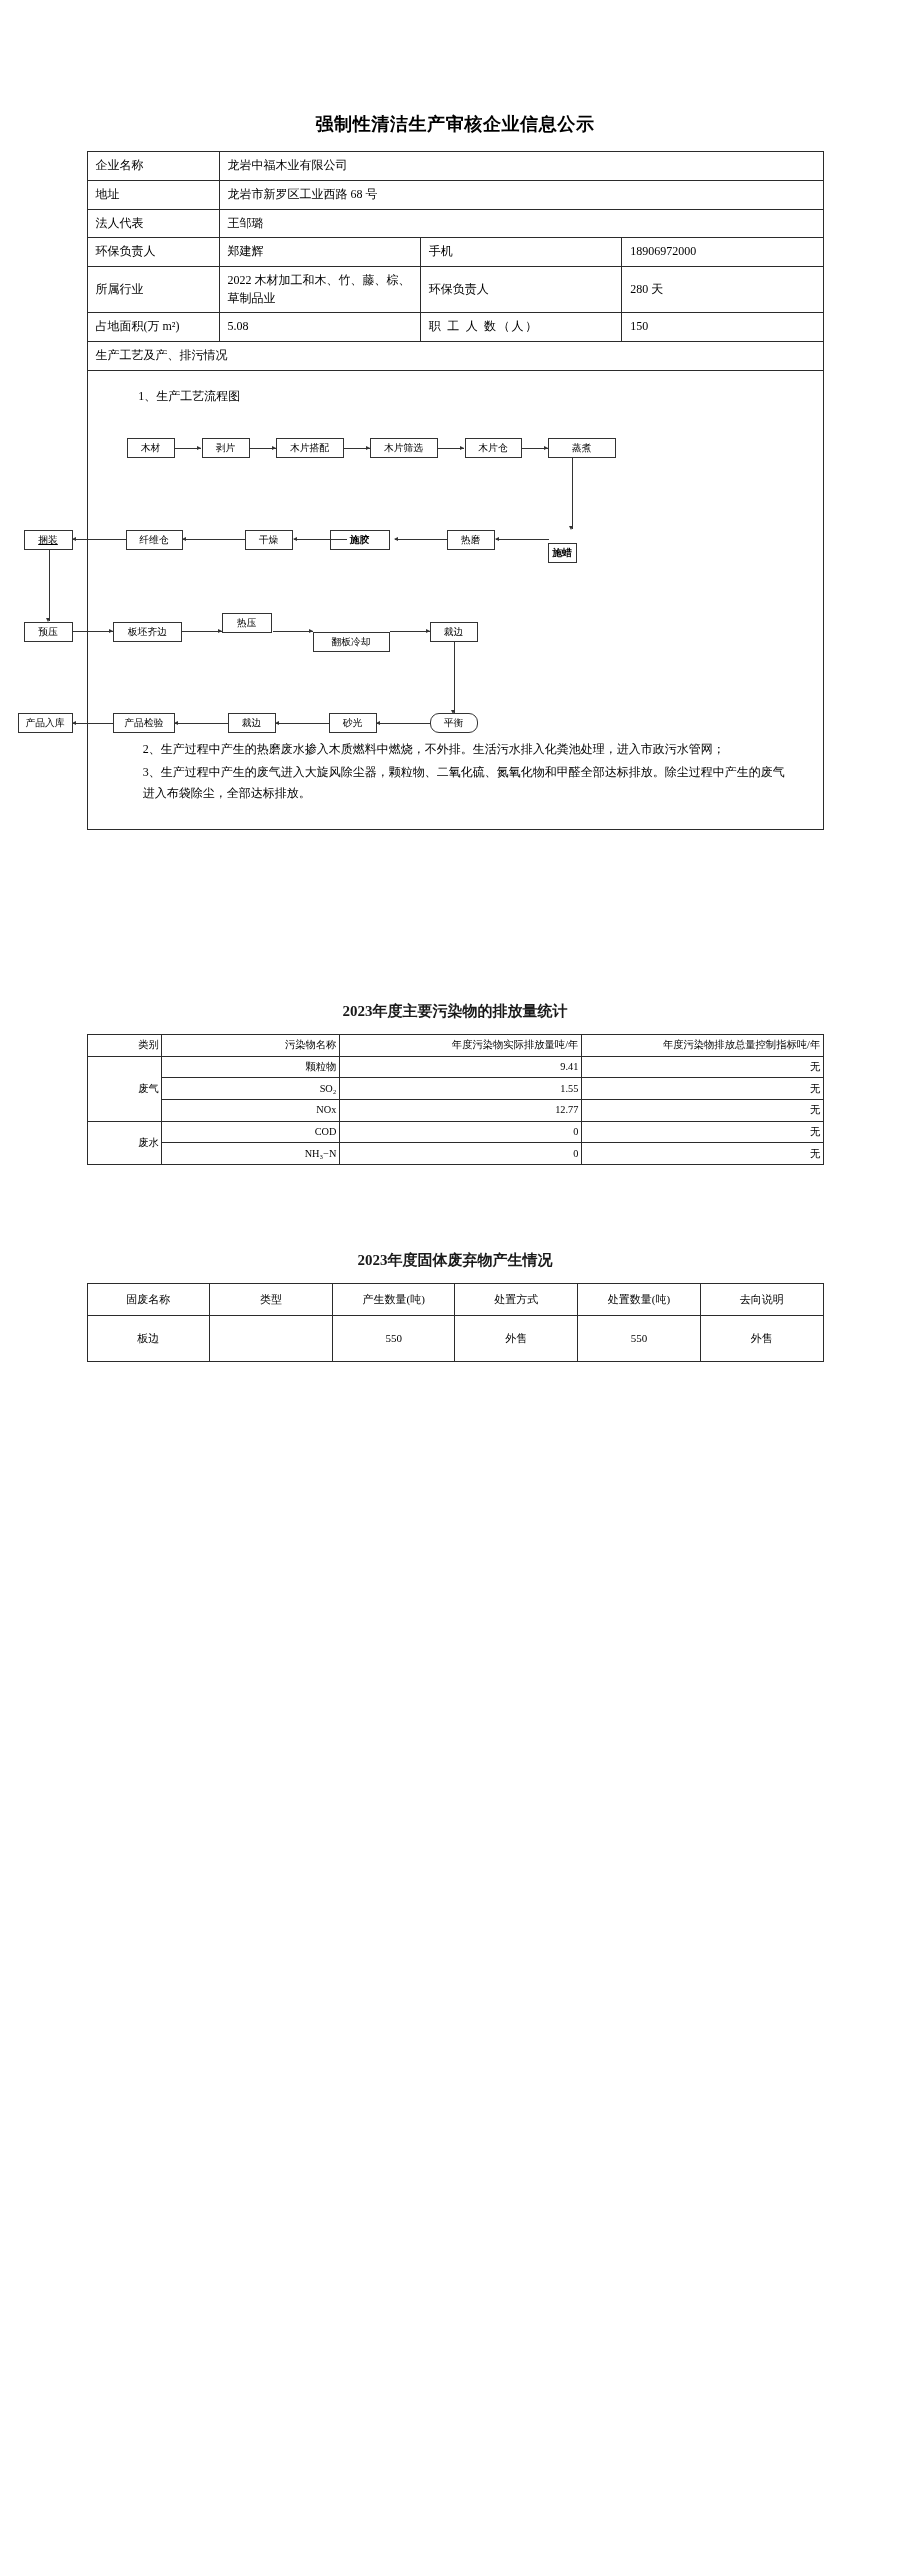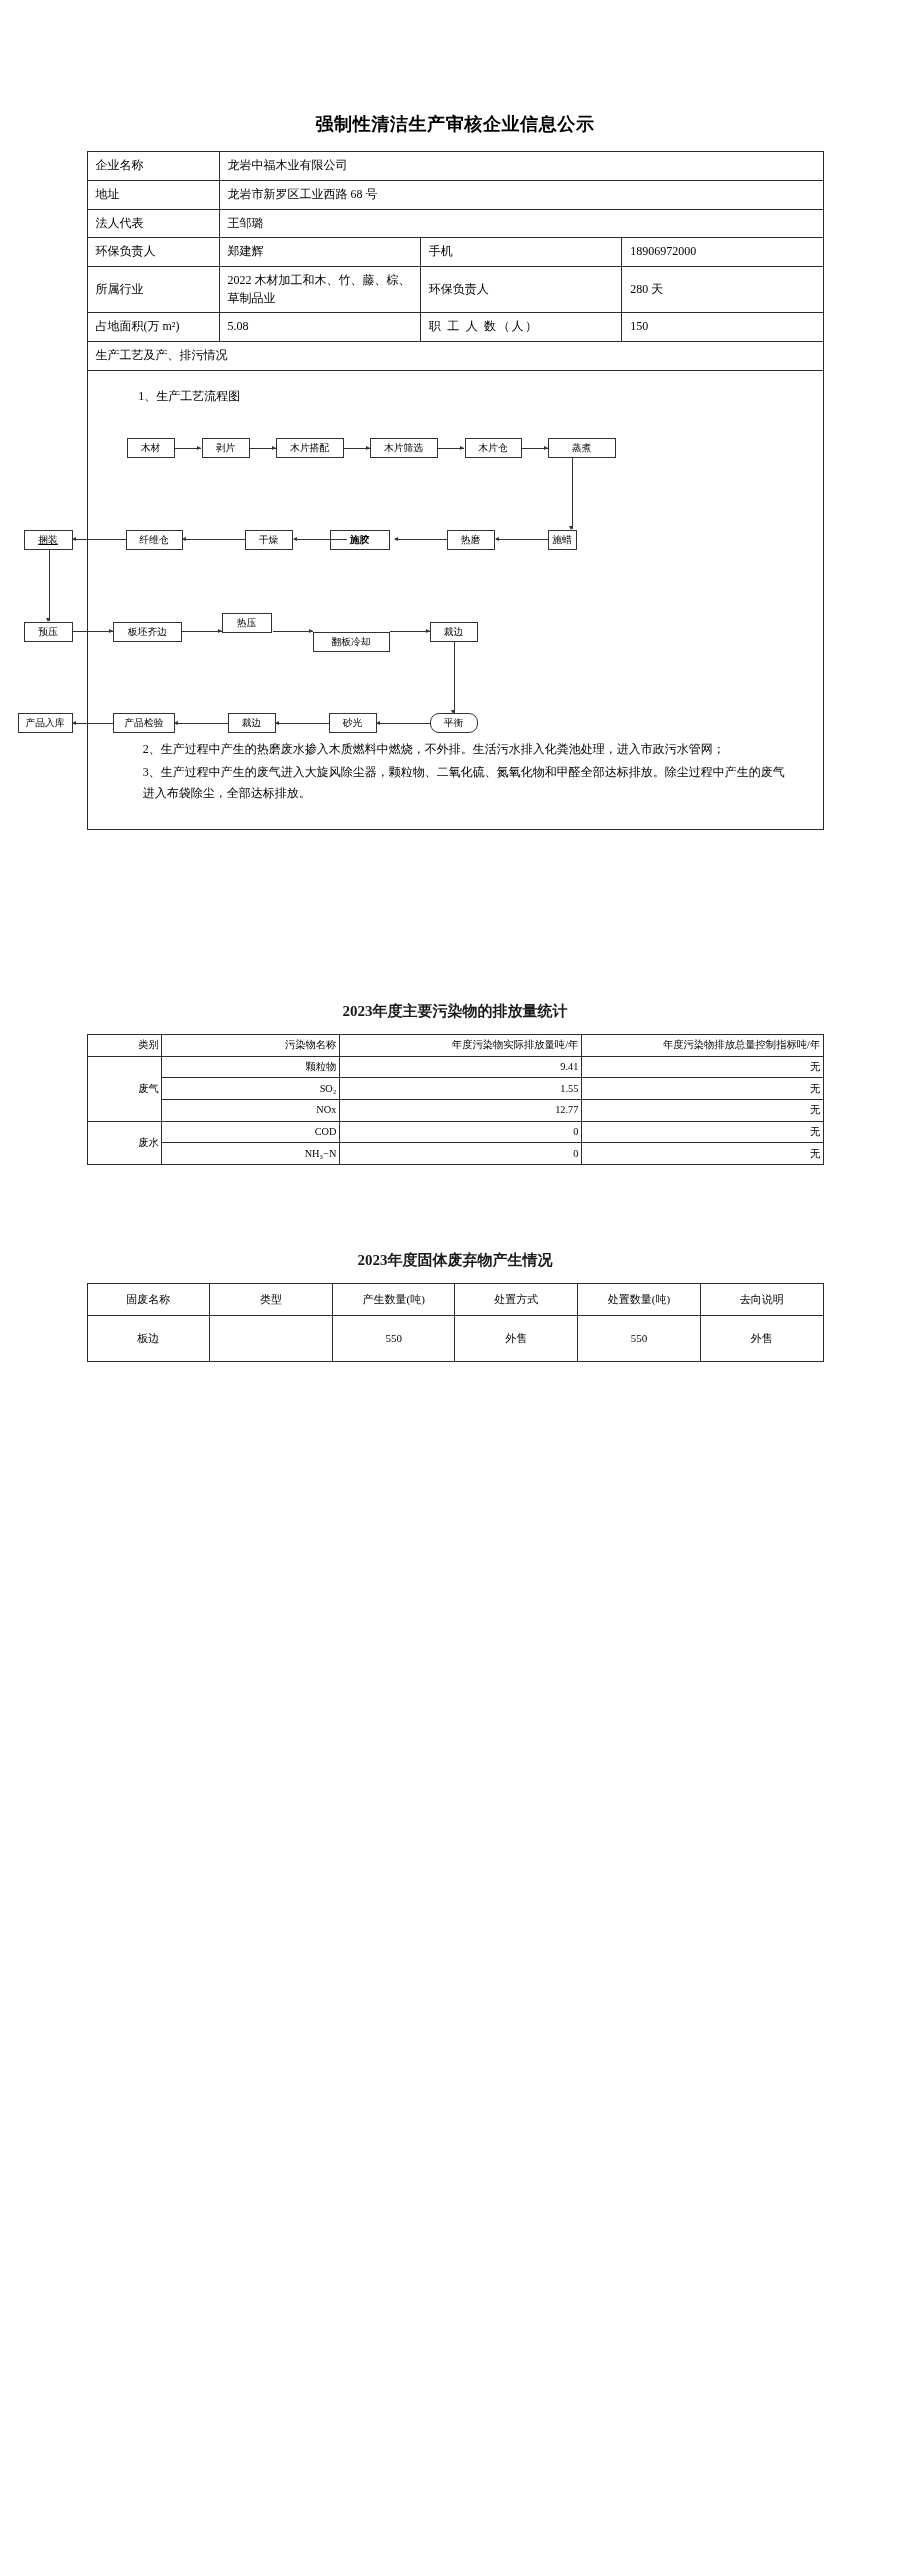--- a/index.html
+++ b/index.html
@@ -260,21 +260,21 @@
                 <div class="node" style="left:166px; top:23px; width:68px;">木片搭配</div>
                 <div class="arrow-h" style="left:234px; top:33px; width:26px;"></div>
                 <div class="node" style="left:260px; top:23px; width:68px;">木片筛选</div>
                 <div class="arrow-h" style="left:328px; top:33px; width:26px;"></div>
                 <div class="node" style="left:355px; top:23px; width:57px;">木片仓</div>
                 <div class="arrow-h" style="left:412px; top:33px; width:26px;"></div>
                 <div class="node" style="left:438px; top:23px; width:68px;text-align:center;">蒸煮</div>
 
                 <div class="arrow-v" style="left:462px; top:42px; height:72px;"></div>
 
-                <div class="node" style="left:438px; top:115px; width:29px;">施蜡</div>
+                <div class="node" style="left:438px; top:128px; width:29px;font-weight:bold;">施蜡</div>
                 <div class="arrow-h left" style="left:386px; top:124px; width:53px;"></div>
                 <div class="node" style="left:337px; top:115px; width:48px;">热磨</div>
                 <div class="arrow-h left" style="left:285px; top:124px; width:53px;"></div>
                 <div class="node" style="left:220px; top:115px; width:60px;font-weight:bold;">施胶</div>
                 <div class="arrow-h left" style="left:184px; top:124px; width:53px;"></div>
                 <div class="node" style="left:135px; top:115px; width:48px;">干燥</div>
                 <div class="arrow-h left" style="left:73px; top:124px; width:62px;"></div>
                 <div class="node" style="left:16px;  top:115px; width:57px;">纤维仓</div>
                 <div class="arrow-h left" style="left:-37px; top:124px; width:53px;"></div>
                 <div class="node" style="left:-86px; top:115px; width:49px;text-decoration:underline;">捆装</div>

